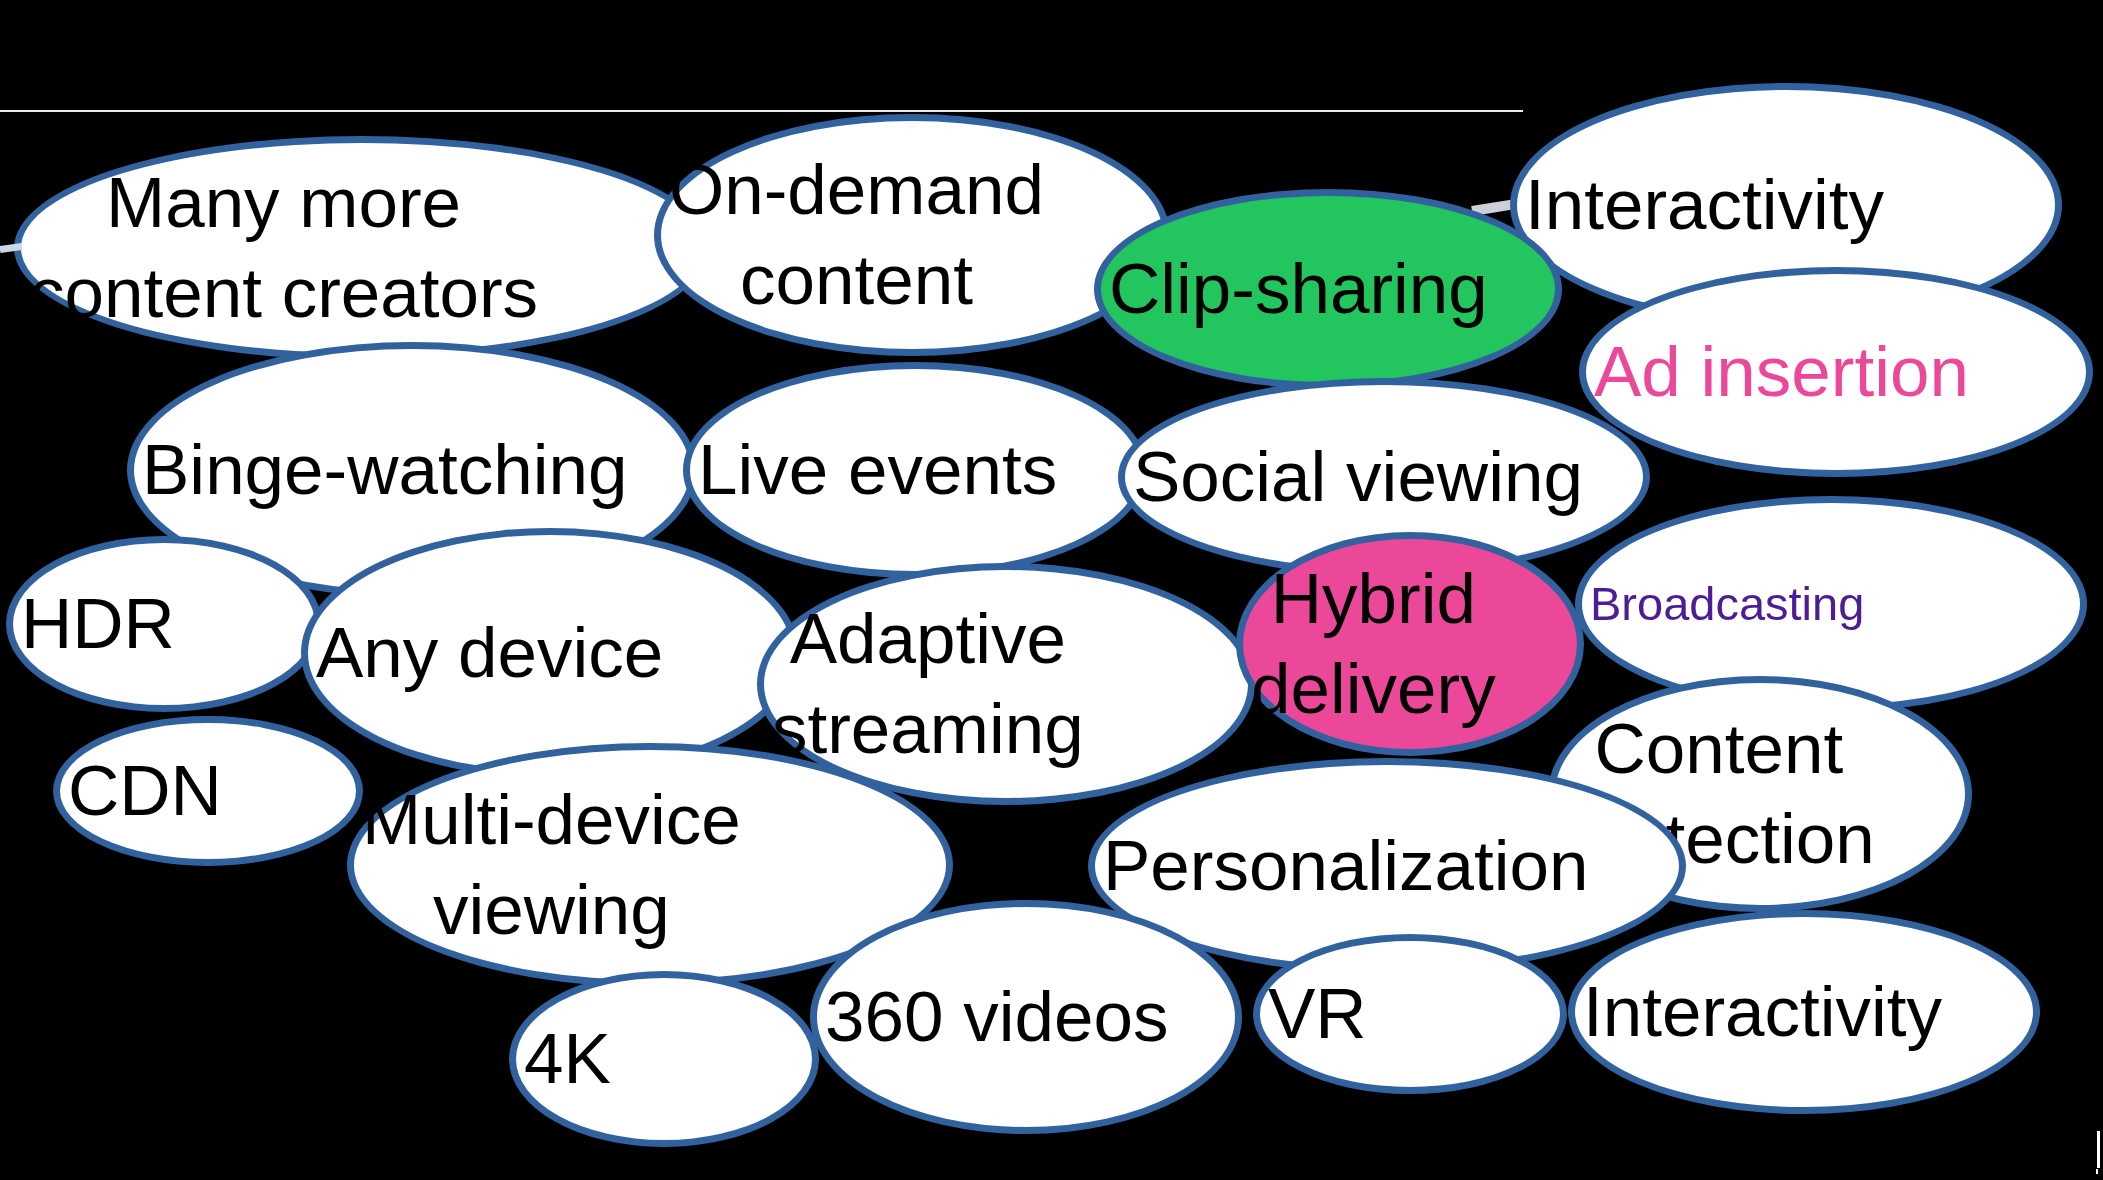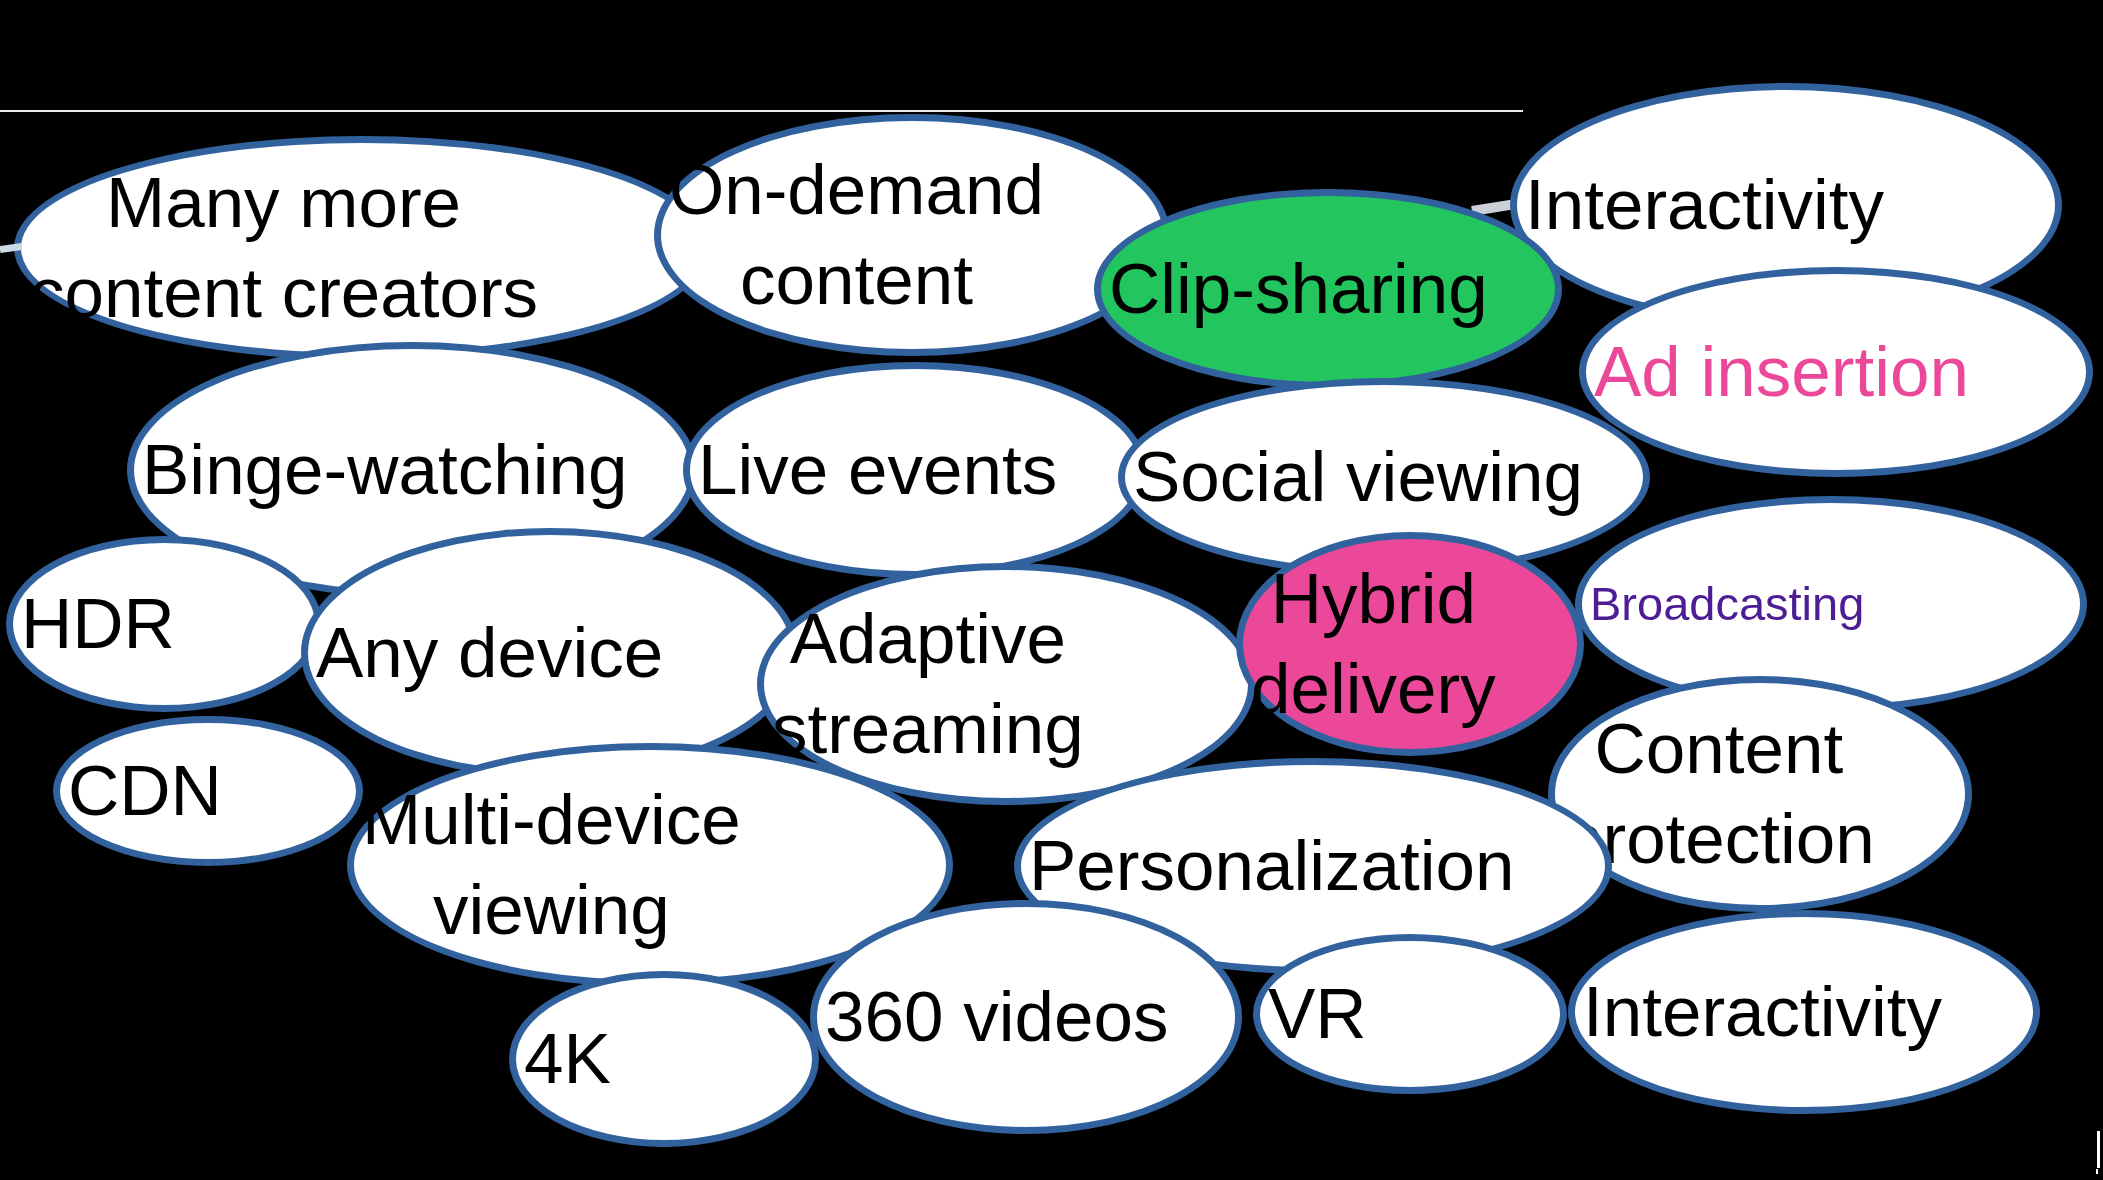--- a/index.html
+++ b/index.html
@@ -99,21 +99,21 @@
         <span class="bubble-label" style="color: rgb(0, 0, 0); font-size: 71px; line-height: 90px;">Content
 protection</span>
       </div>
       <div class="bubble" style="left: 53px; top: 716px; width: 310px; height: 150px; background: rgb(255, 255, 255); border: 7px solid rgb(50, 98, 158);">
         <span class="bubble-label" style="color: rgb(0, 0, 0); font-size: 71px; line-height: 90px;">CDN</span>
       </div>
       <div class="bubble" style="left: 347px; top: 743px; width: 606px; height: 244px; background: rgb(255, 255, 255); border: 7px solid rgb(50, 98, 158);">
         <span class="bubble-label" style="color: rgb(0, 0, 0); font-size: 71px; line-height: 90px;">Multi-device
 viewing</span>
       </div>
-      <div class="bubble" style="left: 1014px; top: 758px; width: 598px; height: 216px; background: rgb(255, 255, 255); border: 7px solid rgb(50, 98, 158);">
+      <div class="bubble" style="left: 1088px; top: 758px; width: 598px; height: 216px; background: rgb(255, 255, 255); border: 7px solid rgb(50, 98, 158);">
         <span class="bubble-label" style="color: rgb(0, 0, 0); font-size: 71px; line-height: 90px;">Personalization</span>
       </div>
       <div class="bubble" style="left: 810px; top: 900px; width: 432px; height: 234px; background: rgb(255, 255, 255); border: 7px solid rgb(50, 98, 158);">
         <span class="bubble-label" style="color: rgb(0, 0, 0); font-size: 71px; line-height: 90px;">360 videos</span>
       </div>
       <div class="bubble" style="left: 1568px; top: 910px; width: 472px; height: 204px; background: rgb(255, 255, 255); border: 7px solid rgb(50, 98, 158);">
         <span class="bubble-label" style="color: rgb(0, 0, 0); font-size: 71px; line-height: 90px;">Interactivity</span>
       </div>
       <div class="bubble" style="left: 509px; top: 971px; width: 310px; height: 176px; background: rgb(255, 255, 255); border: 7px solid rgb(50, 98, 158);">
         <span class="bubble-label" style="color: rgb(0, 0, 0); font-size: 71px; line-height: 90px;">4K</span>

